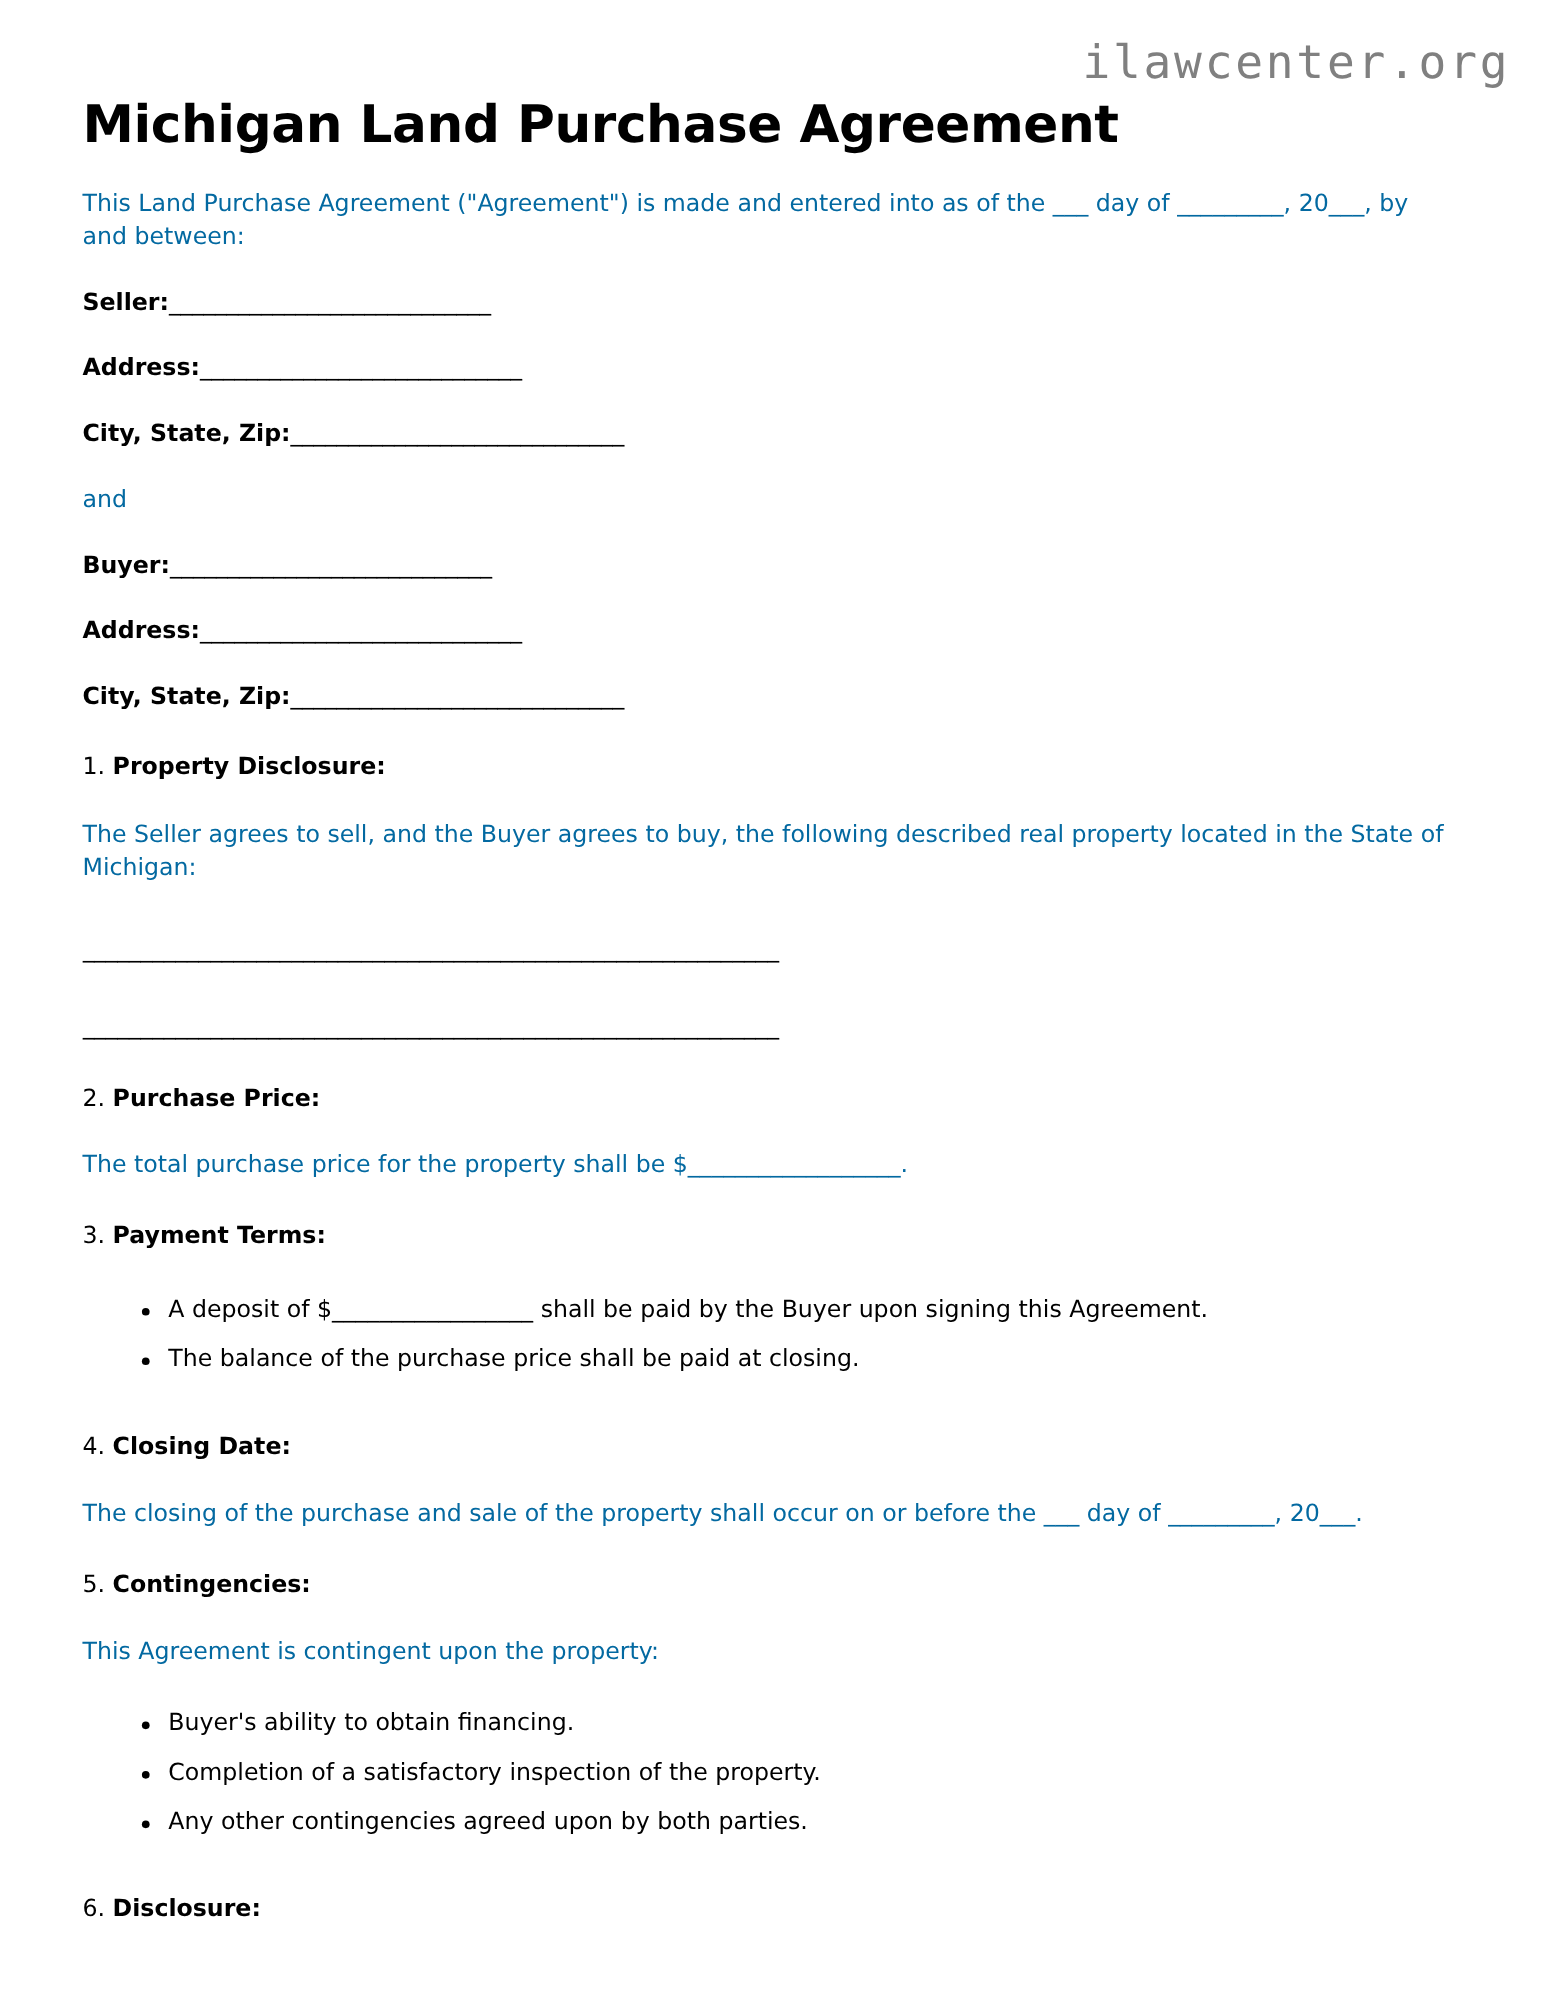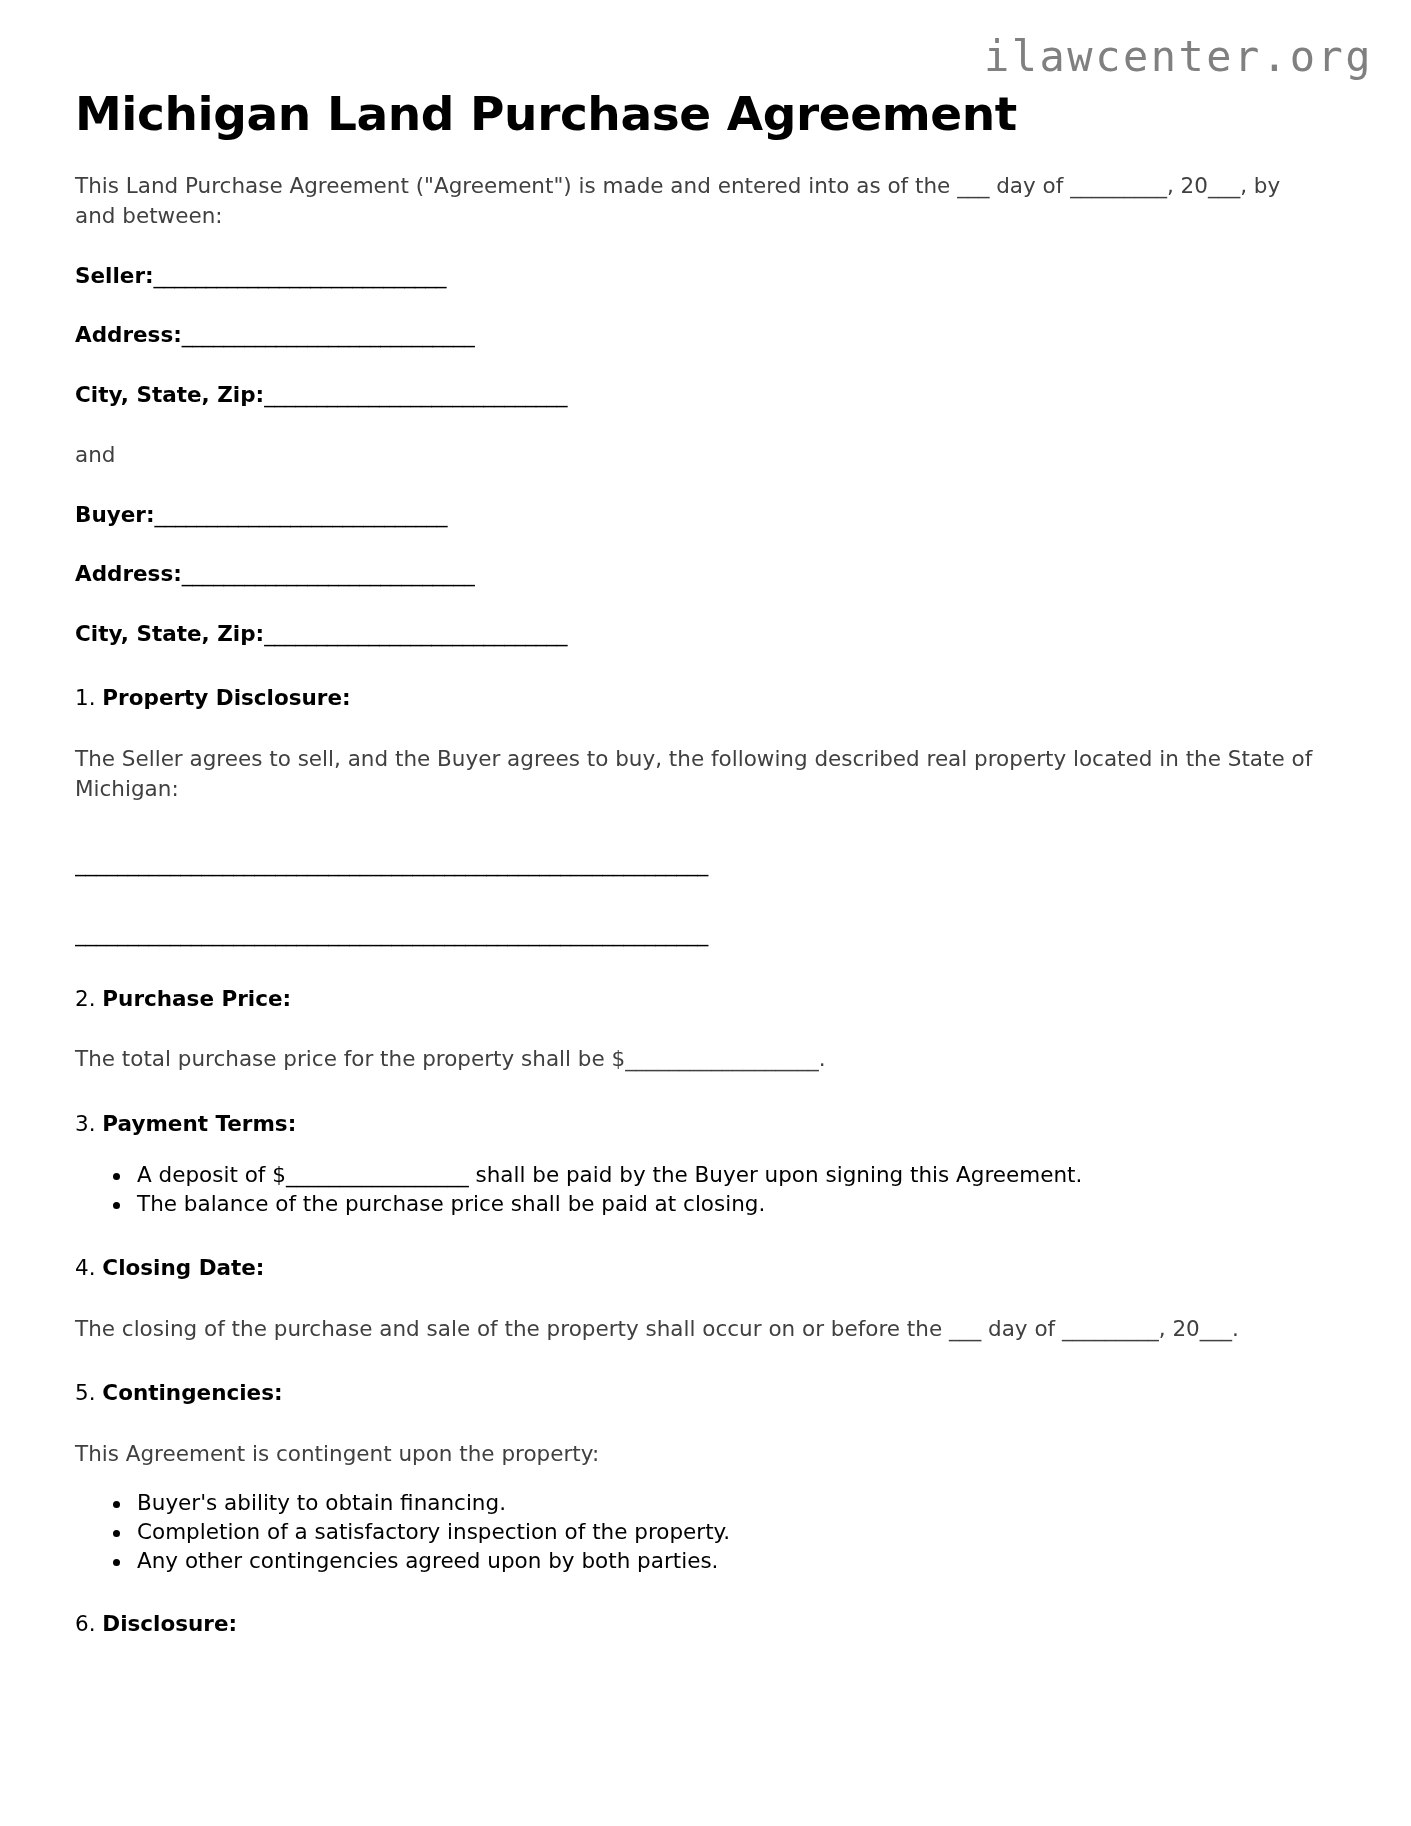--- a/index.html
+++ b/index.html
@@ -51,21 +51,21 @@
     line-height: 1.12;
     color: #000000;
   }
 
   
   .para {
     font-size: 21.5px;
     line-height: 1.42;
     margin: 0;
     padding-top: 30px;
-    color: #404040;
+    color: #0369a1;
   }
 
   .label-line {
     font-size: 21.5px;
     line-height: 1.42;
     margin: 0;
     padding-top: 29px;
   }
   .label-line b { font-weight: bold; }
 
@@ -96,21 +96,21 @@
     margin: 0;
     padding: 22px 0 0 0;
     list-style: none;
   }
   ul.bullets.tightlist { padding-top: 20px; }
   ul.bullets li {
     position: relative;
     font-size: 21.5px;
     line-height: 1.34;
     padding-left: 62px;
-    margin: 0;
+    margin: 16px;
   }
   ul.bullets li::before {
     content: "";
     position: absolute;
     left: 38px;
     top: 12px;
     width: 7px;
     height: 7px;
     border-radius: 50%;
     background: #000000;

